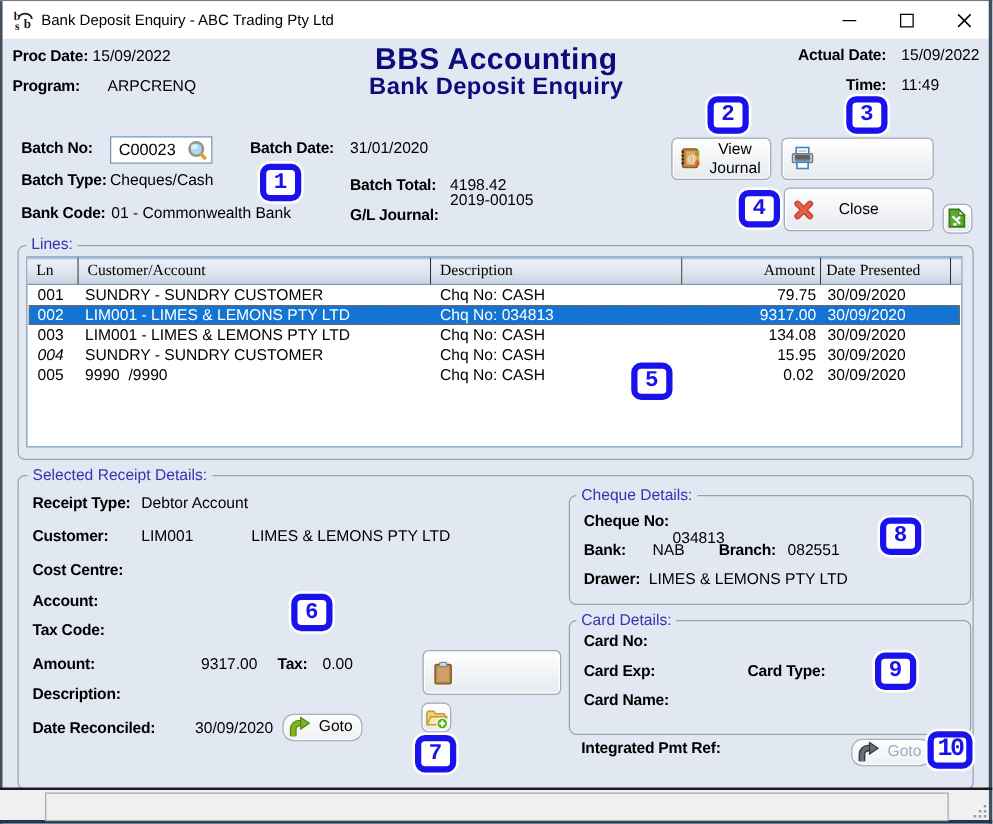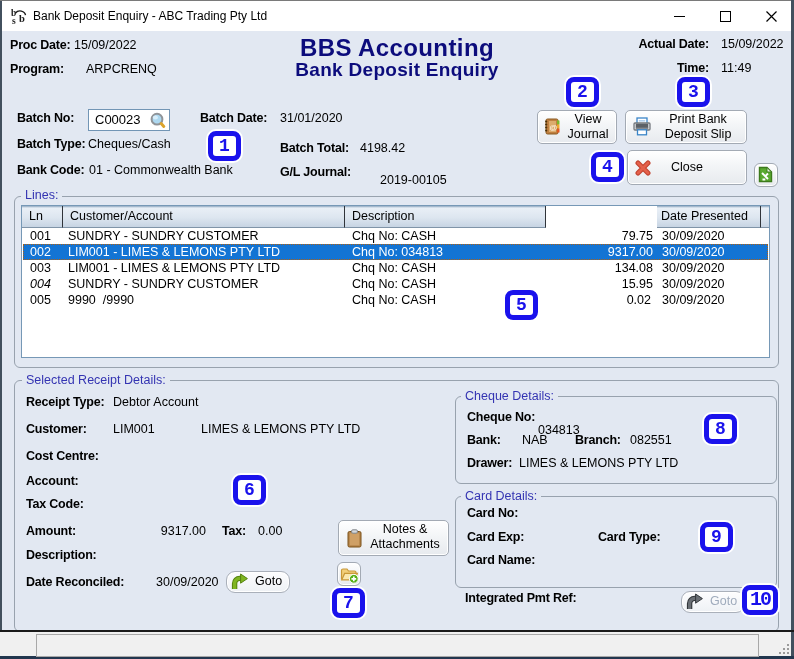--- a/index.html
+++ b/index.html
@@ -5,21 +5,21 @@
 html,body{margin:0;padding:0;}
 body{width:794px;height:659px;position:relative;overflow:hidden;font-family:"Liberation Sans",sans-serif;font-size:12.5px;color:#000;background:#e2e8f2;}
 .abs{position:absolute;}
 .lb{position:absolute;font-weight:bold;white-space:nowrap;line-height:16px;letter-spacing:-0.2px;}
 .tx{position:absolute;white-space:nowrap;line-height:16px;}
 .grp{position:absolute;border:1px solid #98a2ae;border-radius:6px;}
 .glab{position:absolute;top:-8px;background:#e2e8f2;padding:0 4px;color:#3434b2;white-space:nowrap;line-height:15px;}
 .btn{position:absolute;border:1px solid #a3aab4;border-radius:5px;background:linear-gradient(#ffffff,#f3f5f7 45%,#e7eaee);box-shadow:inset 0 0 0 1px #ffffff;}
 .btn2{position:absolute;border:1px solid #aab0ba;border-radius:9px;background:linear-gradient(#fdfdfe,#eef1f5);box-shadow:inset 0 0 0 1px #ffffff;}
 .mk{position:absolute;width:23px;height:20px;background:#fff;border:5px solid #1a12ec;border-radius:8px;box-shadow:0 0 0 2px #ffffff;color:#1a12ec;font-weight:bold;font-family:"Liberation Mono",monospace;font-size:18px;line-height:20px;text-align:center;}
-.hcell{position:absolute;top:0;height:21px;background:linear-gradient(#8ea7c0 0px,#e9eff6 2px,#dde6f0 55%,#c7d4e3 100%);border-right:1px solid #30343a;border-bottom:1px solid #8094a8;line-height:21px;}
+.hcell{position:absolute;top:0;height:21px;background:linear-gradient(#8ea7c0 0px,#e9eff6 2px,#dde6f0 55%,#c7d4e3 100%);border-right:1px solid #30343a;border-bottom:1px solid #8094a8;line-height:21px;font-family:Liberation Serif, serif;}
 .hcell span{padding-left:7px;}
 .row{position:absolute;left:1px;right:1px;height:28px;line-height:16px;}
 .cell{position:absolute;top:0;white-space:nowrap;line-height:16px;}
 </style>
 </head>
 <body>
 
 <div class="abs" style="left:0;top:0;width:794px;height:1px;background:#7a7a7a;"></div>
 <div class="abs" style="left:2px;top:1px;width:789px;height:30px;background:#ffffff;"></div>
 <div class="abs" style="left:10px;top:7px;width:18px;height:18px;">
@@ -63,21 +63,21 @@
 </div>
 <div class="lb" style="left:200px;top:110px;">Batch Date:</div>
 <div class="tx" style="left:280px;top:110px;">31/01/2020</div>
 <div class="lb" style="left:17px;top:136px;">Batch Type:</div>
 <div class="tx" style="left:88px;top:136px;">Cheques/Cash</div>
 <div class="lb" style="left:280px;top:140px;">Batch Total:</div>
 <div class="tx" style="left:360px;top:140px;">4198.42</div>
 <div class="lb" style="left:17px;top:162px;">Bank Code:</div>
 <div class="tx" style="left:89px;top:162px;">01 - Commonwealth Bank</div>
 <div class="lb" style="left:280px;top:164px;">G/L Journal:</div>
-<div class="tx" style="left:360px;top:172px;margin-left:20px;">2019-00105</div>
+<div class="tx" style="left:360px;top:152px;">2019-00105</div>
 
 <div class="btn" style="left:537px;top:110px;width:78px;height:32px;">
 <svg class="abs" style="left:6px;top:7px;" width="17" height="17" viewBox="0 0 17 17">
       <rect x="2" y="1" width="12" height="15" rx="1.5" fill="#c08040" stroke="#8a5a20"></rect>
       <rect x="5" y="3" width="7" height="11" fill="#dcab6c"></rect>
       <rect x="13" y="2.5" width="2.5" height="4" fill="#7ab82a"></rect>
       <rect x="13" y="6.5" width="2.5" height="4" fill="#f0a830"></rect>
       <rect x="13" y="10.5" width="2.5" height="4" fill="#e05820"></rect>
       <circle cx="2.2" cy="3.5" r="1.1" fill="#4a3008"></circle>
       <circle cx="2.2" cy="6.5" r="1.1" fill="#4a3008"></circle>
@@ -89,21 +89,20 @@
 </div>
 <div class="btn" style="left:625px;top:110px;width:120px;height:32px;">
 <svg class="abs" style="left:7px;top:6px;" width="18" height="19" viewBox="0 0 18 19">
       <rect x="4" y="1" width="10" height="6" fill="#ffffff" stroke="#3a85c8" stroke-width="1.3"></rect>
       <rect x="5.8" y="3" width="6.4" height="1.6" fill="#b4d2ee"></rect>
       <rect x="1" y="6" width="16" height="7" rx="1" fill="#dfe2e4" stroke="#74797e" stroke-width="1.3"></rect>
       <rect x="2.8" y="6.8" width="12.4" height="4.2" fill="#5c6166"></rect>
       <rect x="2.8" y="10.6" width="12.4" height="1.5" fill="#868b90"></rect>
       <rect x="4.5" y="12.8" width="9" height="5" fill="#ffffff" stroke="#3a85c8" stroke-width="1.3"></rect>
     </svg>
-<div class="tx" style="left:26px;top:1px;width:92px;text-align:center;line-height:15px;">Print Bank<br>Deposit Slip</div>
 </div>
 <div class="btn" style="left:627px;top:150px;width:118px;height:33px;">
 <svg class="abs" style="left:7px;top:9px;" width="16" height="16" viewBox="0 0 16 16">
       <path d="M3 3 L13 13 M13 3 L3 13" stroke="#c24430" stroke-width="5" stroke-linecap="round"></path>
       <path d="M3 3 L13 13 M13 3 L3 13" stroke="#e4604a" stroke-width="2.8" stroke-linecap="round"></path>
     </svg>
 <div class="tx" style="left:0;top:8px;width:118px;text-align:center;">Close</div>
 </div>
 <div class="btn" style="left:754px;top:163px;width:22px;height:22px;border-radius:6px;">
 <svg class="abs" style="left:3px;top:2px;" width="15" height="17" viewBox="0 0 15 17">
@@ -112,20 +111,21 @@
       <path d="M4 7 l6 6 M10 7.5 l-2.4 2.4 M4.5 13.5 l2.8 0" stroke="#fff" stroke-width="1.9"></path>
     </svg>
 </div>
 
 <div class="grp" style="left:14px;top:196px;width:763px;height:170px;"></div>
 <div class="glab" style="left:21px;top:188px;">Lines:</div>
 <div class="abs" style="left:21px;top:205px;width:747px;height:151px;background:#fff;border:1px solid #7698b6;">
  <div class="hcell" style="left:0;width:40px;"><span>Ln</span></div>
  <div class="hcell" style="left:41px;width:281px;"><span>Customer/Account</span></div>
  <div class="hcell" style="left:323px;width:200px;"><span>Description</span></div>
+ <div class="hcell" style="left:524px;width:110px;text-align:right;"><span style="padding-right:4px;">Amount</span></div>
  <div class="hcell" style="left:635px;width:103px;"><span style="padding-left:4px;">Date Presented</span></div>
  <div class="hcell" style="left:739px;width:8px;border-right:none;"></div>
  <div class="row" style="top:22px;">
   <div class="cell" style="left:7px;">001</div>
       <div class="cell" style="left:45px;">SUNDRY - SUNDRY CUSTOMER</div>
       <div class="cell" style="left:329px;">Chq No: CASH</div>
       <div class="cell" style="left:530px;width:100px;text-align:right;">79.75</div>
       <div class="cell" style="left:639px;">30/09/2020</div>
  </div>
  <div class="row" style="top:38px;background:#1374d4;color:#fff;border:1px dotted #b06010;height:14px;line-height:14px;">
@@ -182,21 +182,20 @@
       <path d="M9.6 1 L16.4 5.6 L9.6 10.2 z" fill="#7fb521" stroke="#55830f" stroke-width="1"></path>
     </svg>
 <div class="tx" style="left:28px;top:1px;">Goto</div>
 </div>
 <div class="btn" style="left:338px;top:520px;width:109px;height:34px;">
 <svg class="abs" style="left:8px;top:8px;" width="15" height="19" viewBox="0 0 15 19">
       <rect x="1" y="2.5" width="13" height="15.5" rx="1.5" fill="#b5854a" stroke="#7a5018"></rect>
       <rect x="2.8" y="4.3" width="9.4" height="12" fill="#cfa066"></rect>
       <rect x="4.6" y="0.8" width="5.8" height="3.4" rx="1.2" fill="#d4d8dc" stroke="#83878b"></rect>
     </svg>
-<div class="tx" style="left:24px;top:1px;width:84px;text-align:center;line-height:15px;">Notes &amp;<br>Attachments</div>
 </div>
 <div class="btn" style="left:337px;top:562px;width:22px;height:22px;border-radius:6px;">
 <svg class="abs" style="left:2px;top:2px;" width="19" height="19" viewBox="0 0 19 19">
       <path d="M1.5 14.5 v-9 a1.5 1.5 0 0 1 1.5-1.5 h4 l1.5 2 h6 a1.5 1.5 0 0 1 1.5 1.5 v2" fill="#f2cf7a" stroke="#c89838" stroke-width="1.2"></path>
       <path d="M1.8 14.8 L4.6 8.4 h12.8 l-2.6 6.4 z" fill="#fae7ad" stroke="#c89838" stroke-width="1.2"></path>
       <circle cx="13.8" cy="13.8" r="4.4" fill="#56b014" stroke="#fff" stroke-width="1"></circle>
       <path d="M13.8 11.4 v4.8 M11.4 13.8 h4.8" stroke="#fff" stroke-width="1.7"></path>
     </svg>
 </div>
 

